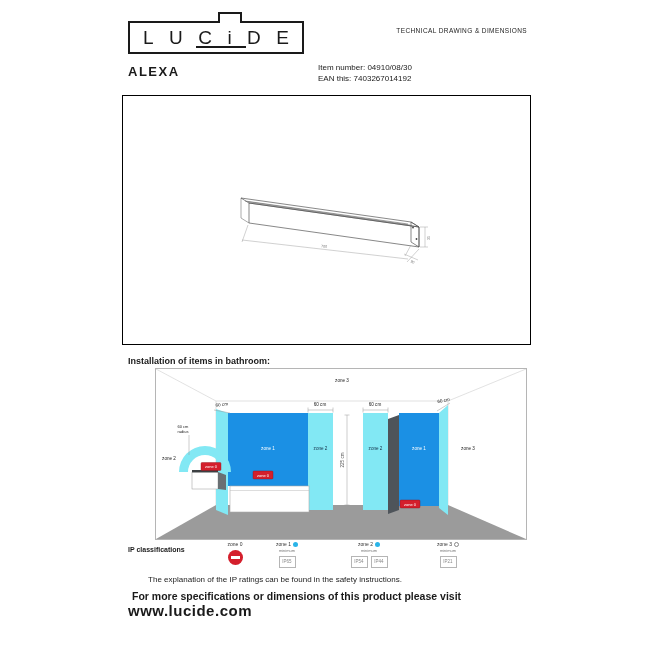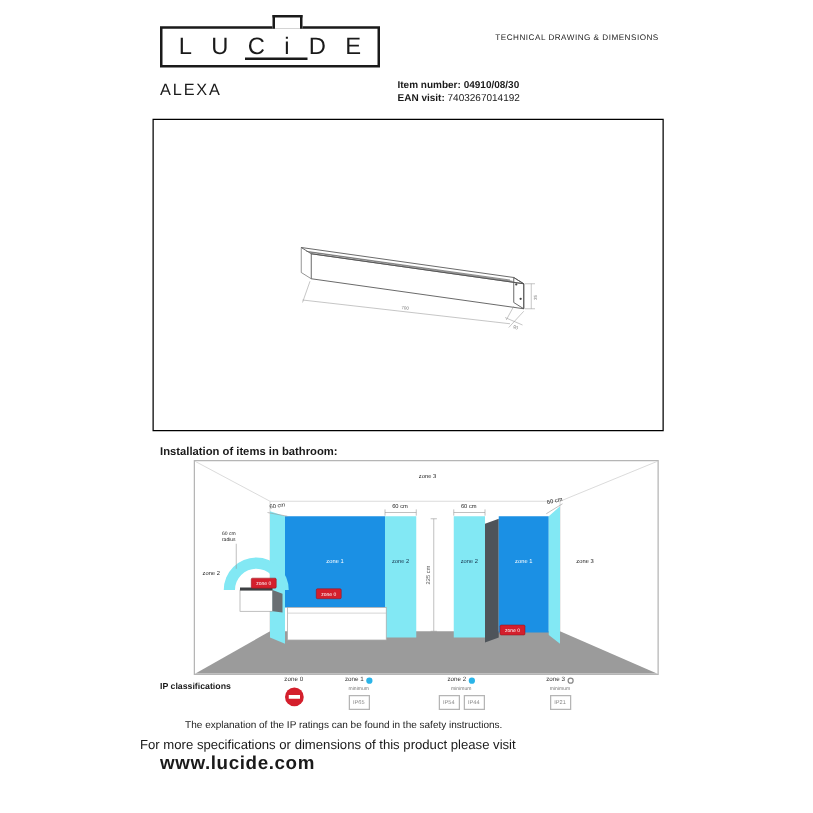--- a/index.html
+++ b/index.html
@@ -10,23 +10,23 @@
   
   #logo{left:128px;top:21px;width:176px;height:33px;border:2px solid #1a1a1a;
         display:flex;align-items:center;justify-content:space-between;
         padding:0 13px;box-sizing:border-box;}
   #logo .lt{font-size:19px;font-weight:500;letter-spacing:0;line-height:1;}
   #logo-notch{left:218px;top:12px;width:24px;height:11px;background:#fff;
         border:2px solid #1a1a1a;border-bottom:none;box-sizing:border-box;}
   #logo-underline{left:196px;top:46px;width:50px;height:2px;background:#1a1a1a;}
 
   #doc-type{right:123px;top:27px;font-size:6.5px;letter-spacing:0.4px;color:#222;}
-  #product-name{left:128px;top:64px;font-size:13px;font-weight:normal;letter-spacing:1.5px;}
+  #product-name{left:128px;top:64px;font-size:13px;font-weight:bold;letter-spacing:1.5px;}
   #item-block{left:318px;top:63px;font-size:8px;line-height:1.35;}
-  #item-block b{font-weight:bold;}
+  #item-block b{font-weight:normal;}
 
   #drawing-panel{left:122px;top:95px;width:409px;height:250px;border:1px solid #000;
         box-sizing:border-box;background:#fff;}
 
   #bath-heading{left:128px;top:356px;font-size:9px;font-weight:bold;}
   #bath-panel{left:155px;top:368px;width:372px;height:172px;border:1px solid #b5b5b5;
         box-sizing:border-box;background:#fff;}
 
   svg text{font-family:"Liberation Sans", sans-serif;}
 
@@ -40,21 +40,21 @@
   .dot-open{background:#fff;border:0.8px solid #888;box-sizing:border-box;}
   .ip-boxrow{display:flex;justify-content:center;gap:3px;margin-top:3px;}
   .ip-box{width:17px;height:12px;border:0.8px solid #b5b5b5;display:flex;
         align-items:center;justify-content:center;font-size:4.5px;color:#888;
         box-sizing:border-box;background:#fff;}
   #no-entry{width:15px;height:15px;border-radius:50%;background:#d41f2c;
         margin:3px auto 0;position:relative;}
   #no-entry .bar{position:absolute;left:3px;top:6px;width:9px;height:3px;background:#fff;}
 
   #ip-note{left:0;top:575px;width:550px;text-align:center;font-size:8px;color:#222;}
-  #footer-line1{left:112px;top:590px;font-size:10.5px;font-weight:normal;}
+  #footer-line1{left:132px;top:590px;font-size:10.5px;font-weight:bold;}
   #footer-site{left:128px;top:602px;font-size:15px;font-weight:bold;letter-spacing:0.5px;}
 </style>
 </head>
 <body>
 
 <div id="page">
 
   <div class="abs" id="logo">
     <span class="lt">L</span>
     <span class="lt">U</span>
@@ -69,21 +69,21 @@
   <div class="abs" id="doc-type">TECHNICAL DRAWING &amp; DIMENSIONS</div>
 
   <div class="abs" id="product-name">ALEXA</div>
 
   <div class="abs" id="item-block">
     <div>
       <b>Item number:</b>
       <b>04910/08/30</b>
     </div>
     <div>
-      <b>EAN visit:</b>
+      <b>EAN this:</b>
       <span>7403267014192</span>
     </div>
   </div>
 
   <div class="abs" id="drawing-panel">
     <svg width="407" height="248" viewBox="0 0 407 248">
       <g stroke="#555" stroke-width="0.7" fill="none">
 
         <polygon points="118,102 288,126 296,131 126,107"></polygon>
 

